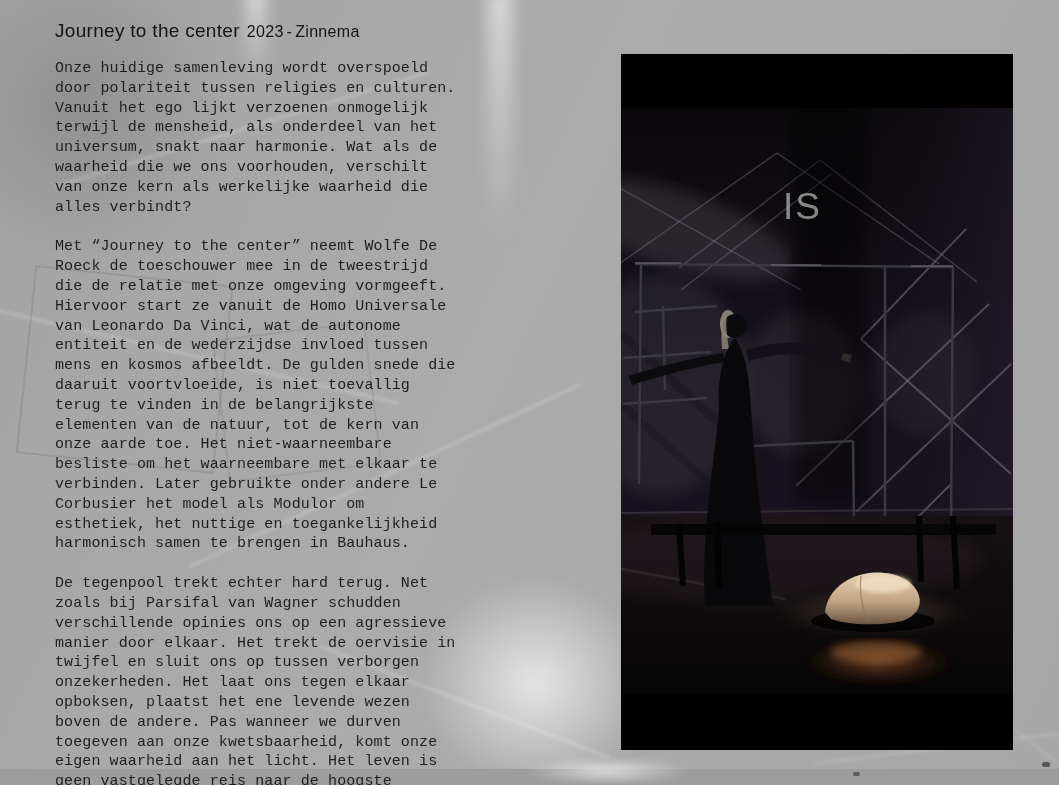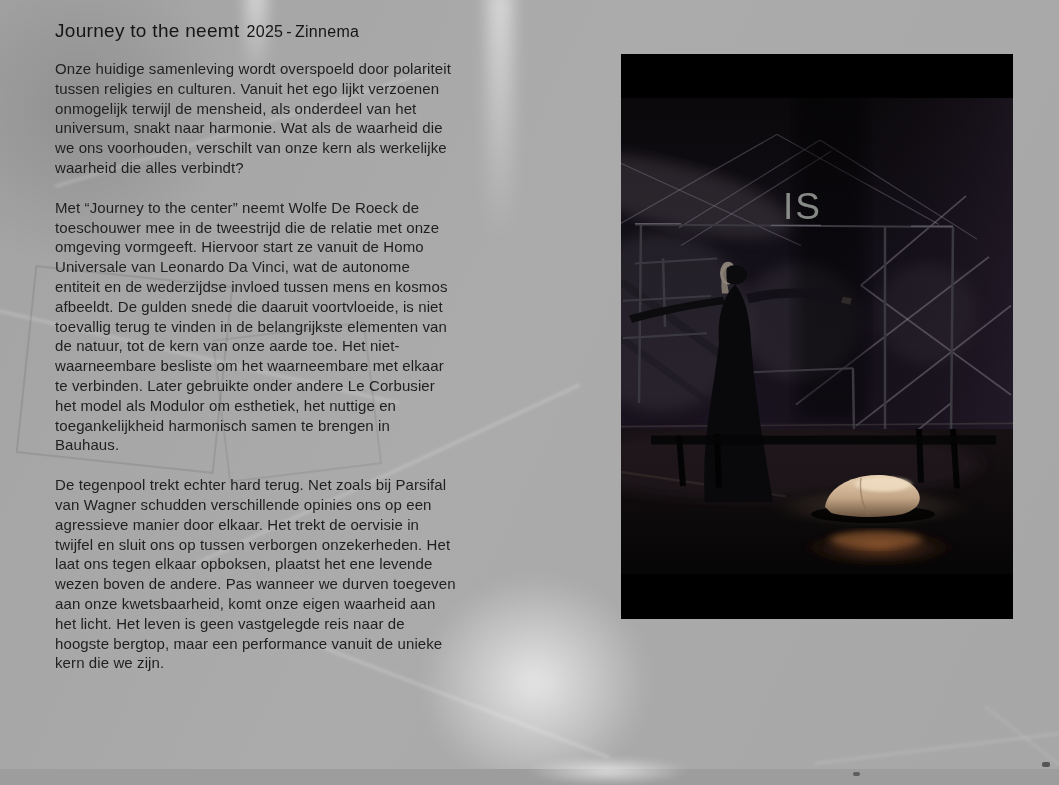--- a/index.html
+++ b/index.html
@@ -36,24 +36,24 @@
     background:radial-gradient(closest-side, rgba(255,255,255,.65), rgba(255,255,255,0)); }
   .bg .speck1 { left:853px; top:772px; width:7px; height:4px; border-radius:2px; background:rgba(40,40,40,.55); }
   .bg .speck2 { left:1042px; top:762px; width:8px; height:5px; border-radius:2px; background:rgba(30,30,30,.6); }
 
   
   .text-col { position:absolute; left:55px; top:20px; width:402px; color:#1f1f1f; }
   .title-row { margin:0 0 17px 0; font-weight:normal; font-size:19px; color:#151515; letter-spacing:.3px; }
   .t-year  { font-size:16px; margin-left:7px; }
   .t-sep   { font-size:16px; margin:0 3px; }
   .t-venue { font-size:16px; }
-  .text-col p { margin:0 0 20px 0; font-size:15px; line-height:19.8px; letter-spacing:.1px; }
+  .text-col p { margin:0 0 20px 0; font-size:15px; line-height:19.8px; letter-spacing:.1px;font-family:Liberation Mono, monospace; }
 
   
-  .photo { position:absolute; left:621px; top:54px; width:392px; height:565px; margin:0; background:#000; }
+  .photo { position:absolute; left:621px; top:54px; width:392px; height:696px; margin:0; background:#000; }
   .photo svg { display:block; width:100%; height:100%; }
   .projected-text {
     position:absolute; left:162px; top:132px;
     font-size:37px; letter-spacing:2px; color:#b6bcb6; opacity:.72; filter:blur(.6px);
   }
 </style>
 </head>
 <body>
 
 <div class="page">
@@ -72,21 +72,21 @@
     <div class="wire1"></div>
     <div class="wire2"></div>
     <div class="glow-floor"></div>
     <div class="bottom-band"></div>
     <div class="bottom-glow"></div>
     <div class="speck1"></div>
     <div class="speck2"></div>
   </div>
 
   <div class="text-col">
-    <h1 class="title-row"><span class="t-main">Journey to the neemt</span><span class="t-year">2025</span><span class="t-sep">-</span><span class="t-venue">Zinnema</span></h1>
+    <h1 class="title-row"><span class="t-main">Journey to the center</span><span class="t-year">2023</span><span class="t-sep">-</span><span class="t-venue">Zinnema</span></h1>
     <p>Onze huidige samenleving wordt overspoeld door polariteit tussen religies en culturen. Vanuit het ego lijkt verzoenen onmogelijk terwijl de mensheid, als onderdeel van het universum,  snakt naar harmonie. Wat als de waarheid die we ons voorhouden, verschilt van onze kern als werkelijke waarheid die alles verbindt?</p>
     <p>Met “Journey to the center” neemt Wolfe De Roeck de toeschouwer mee in de tweestrijd die de relatie met onze omgeving vormgeeft. Hiervoor start ze vanuit de Homo Universale van Leonardo Da Vinci, wat de autonome entiteit en de wederzijdse invloed tussen mens en kosmos afbeeldt. De gulden snede die daaruit voortvloeide, is niet toevallig terug te vinden in de belangrijkste elementen van de natuur, tot de kern van onze aarde toe. Het niet-waarneembare besliste om het waarneembare met elkaar te verbinden. Later gebruikte onder andere Le Corbusier het model als Modulor om esthetiek, het nuttige en toegankelijkheid harmonisch samen te brengen in Bauhaus.</p>
     <p>De tegenpool trekt echter hard terug. Net zoals bij Parsifal van Wagner schudden verschillende opinies ons op een agressieve manier door elkaar. Het trekt de oervisie in twijfel en sluit ons op tussen verborgen onzekerheden. Het laat ons tegen elkaar opboksen, plaatst het ene levende wezen boven de andere. Pas wanneer we durven toegeven aan onze kwetsbaarheid, komt onze eigen waarheid aan het licht. Het leven is geen vastgelegde reis naar de hoogste bergtop, maar een performance vanuit de unieke kern die we zijn.</p>
   </div>
 
   <figure class="photo">
     <svg viewBox="0 0 392 696" preserveAspectRatio="none">
       <defs>
         <linearGradient id="wallG" x1="0" y1="0" x2="0" y2="1">
           <stop offset="0" stop-color="#0a080a"></stop>

